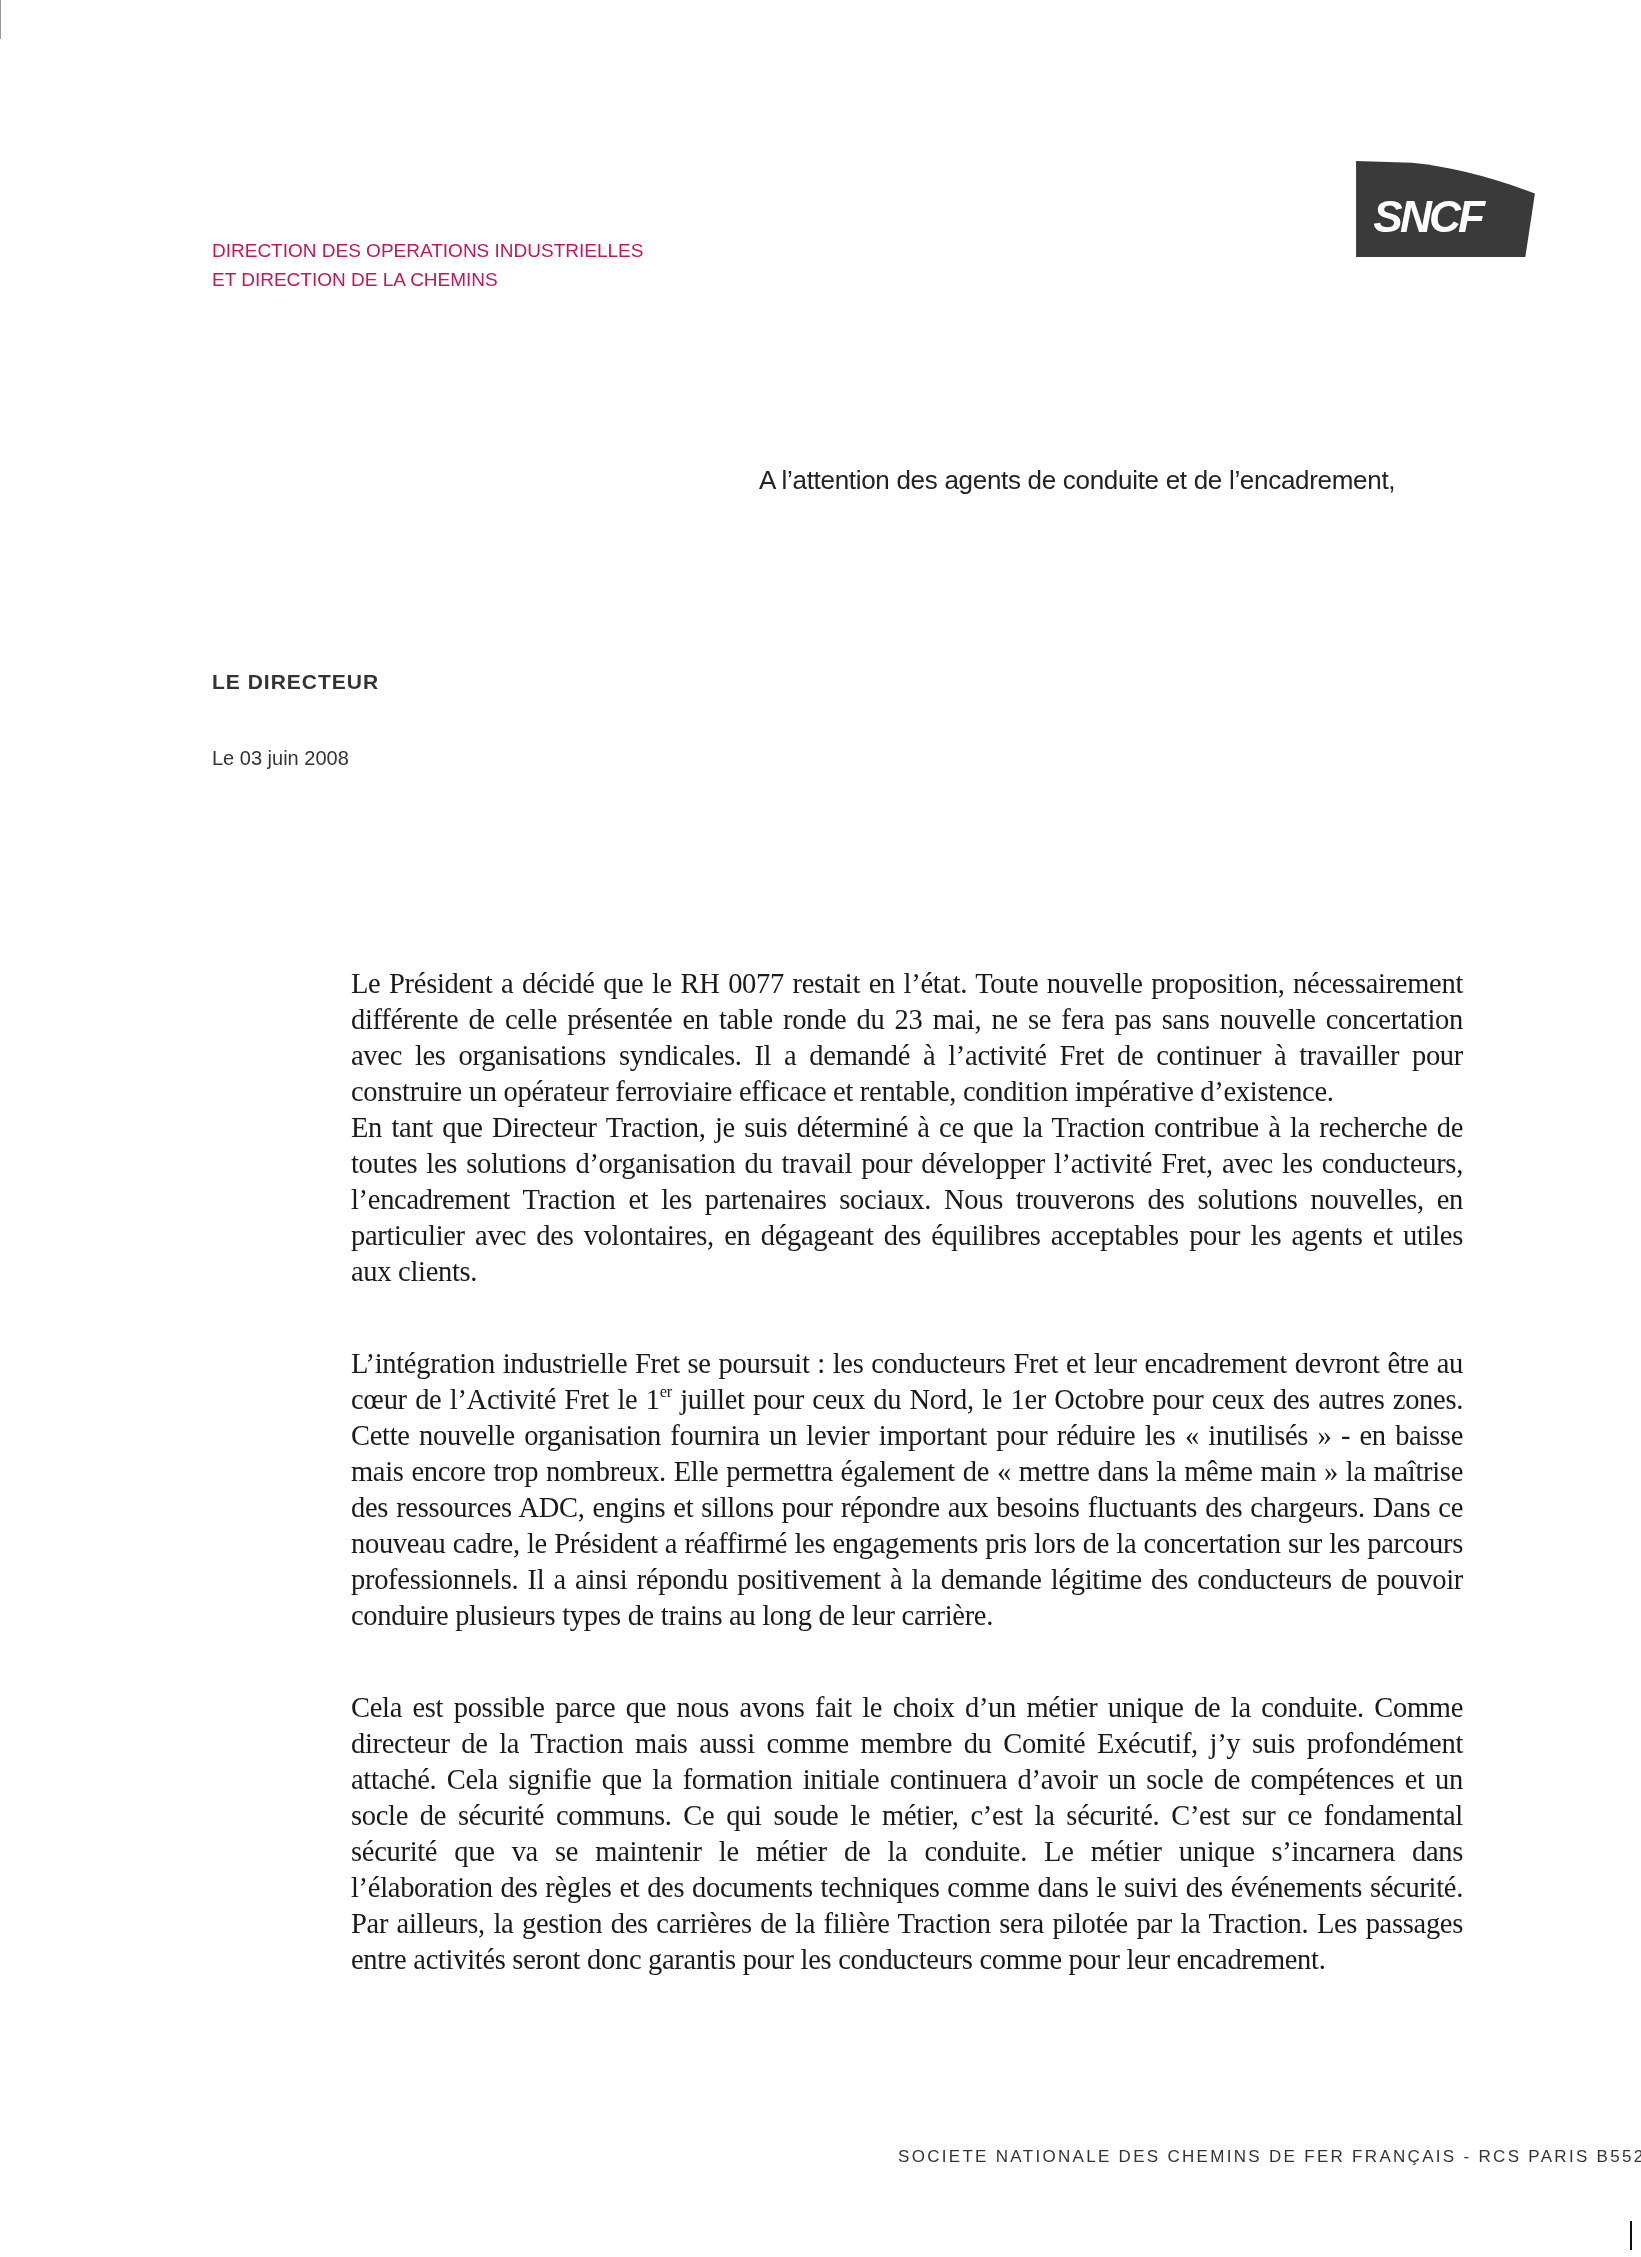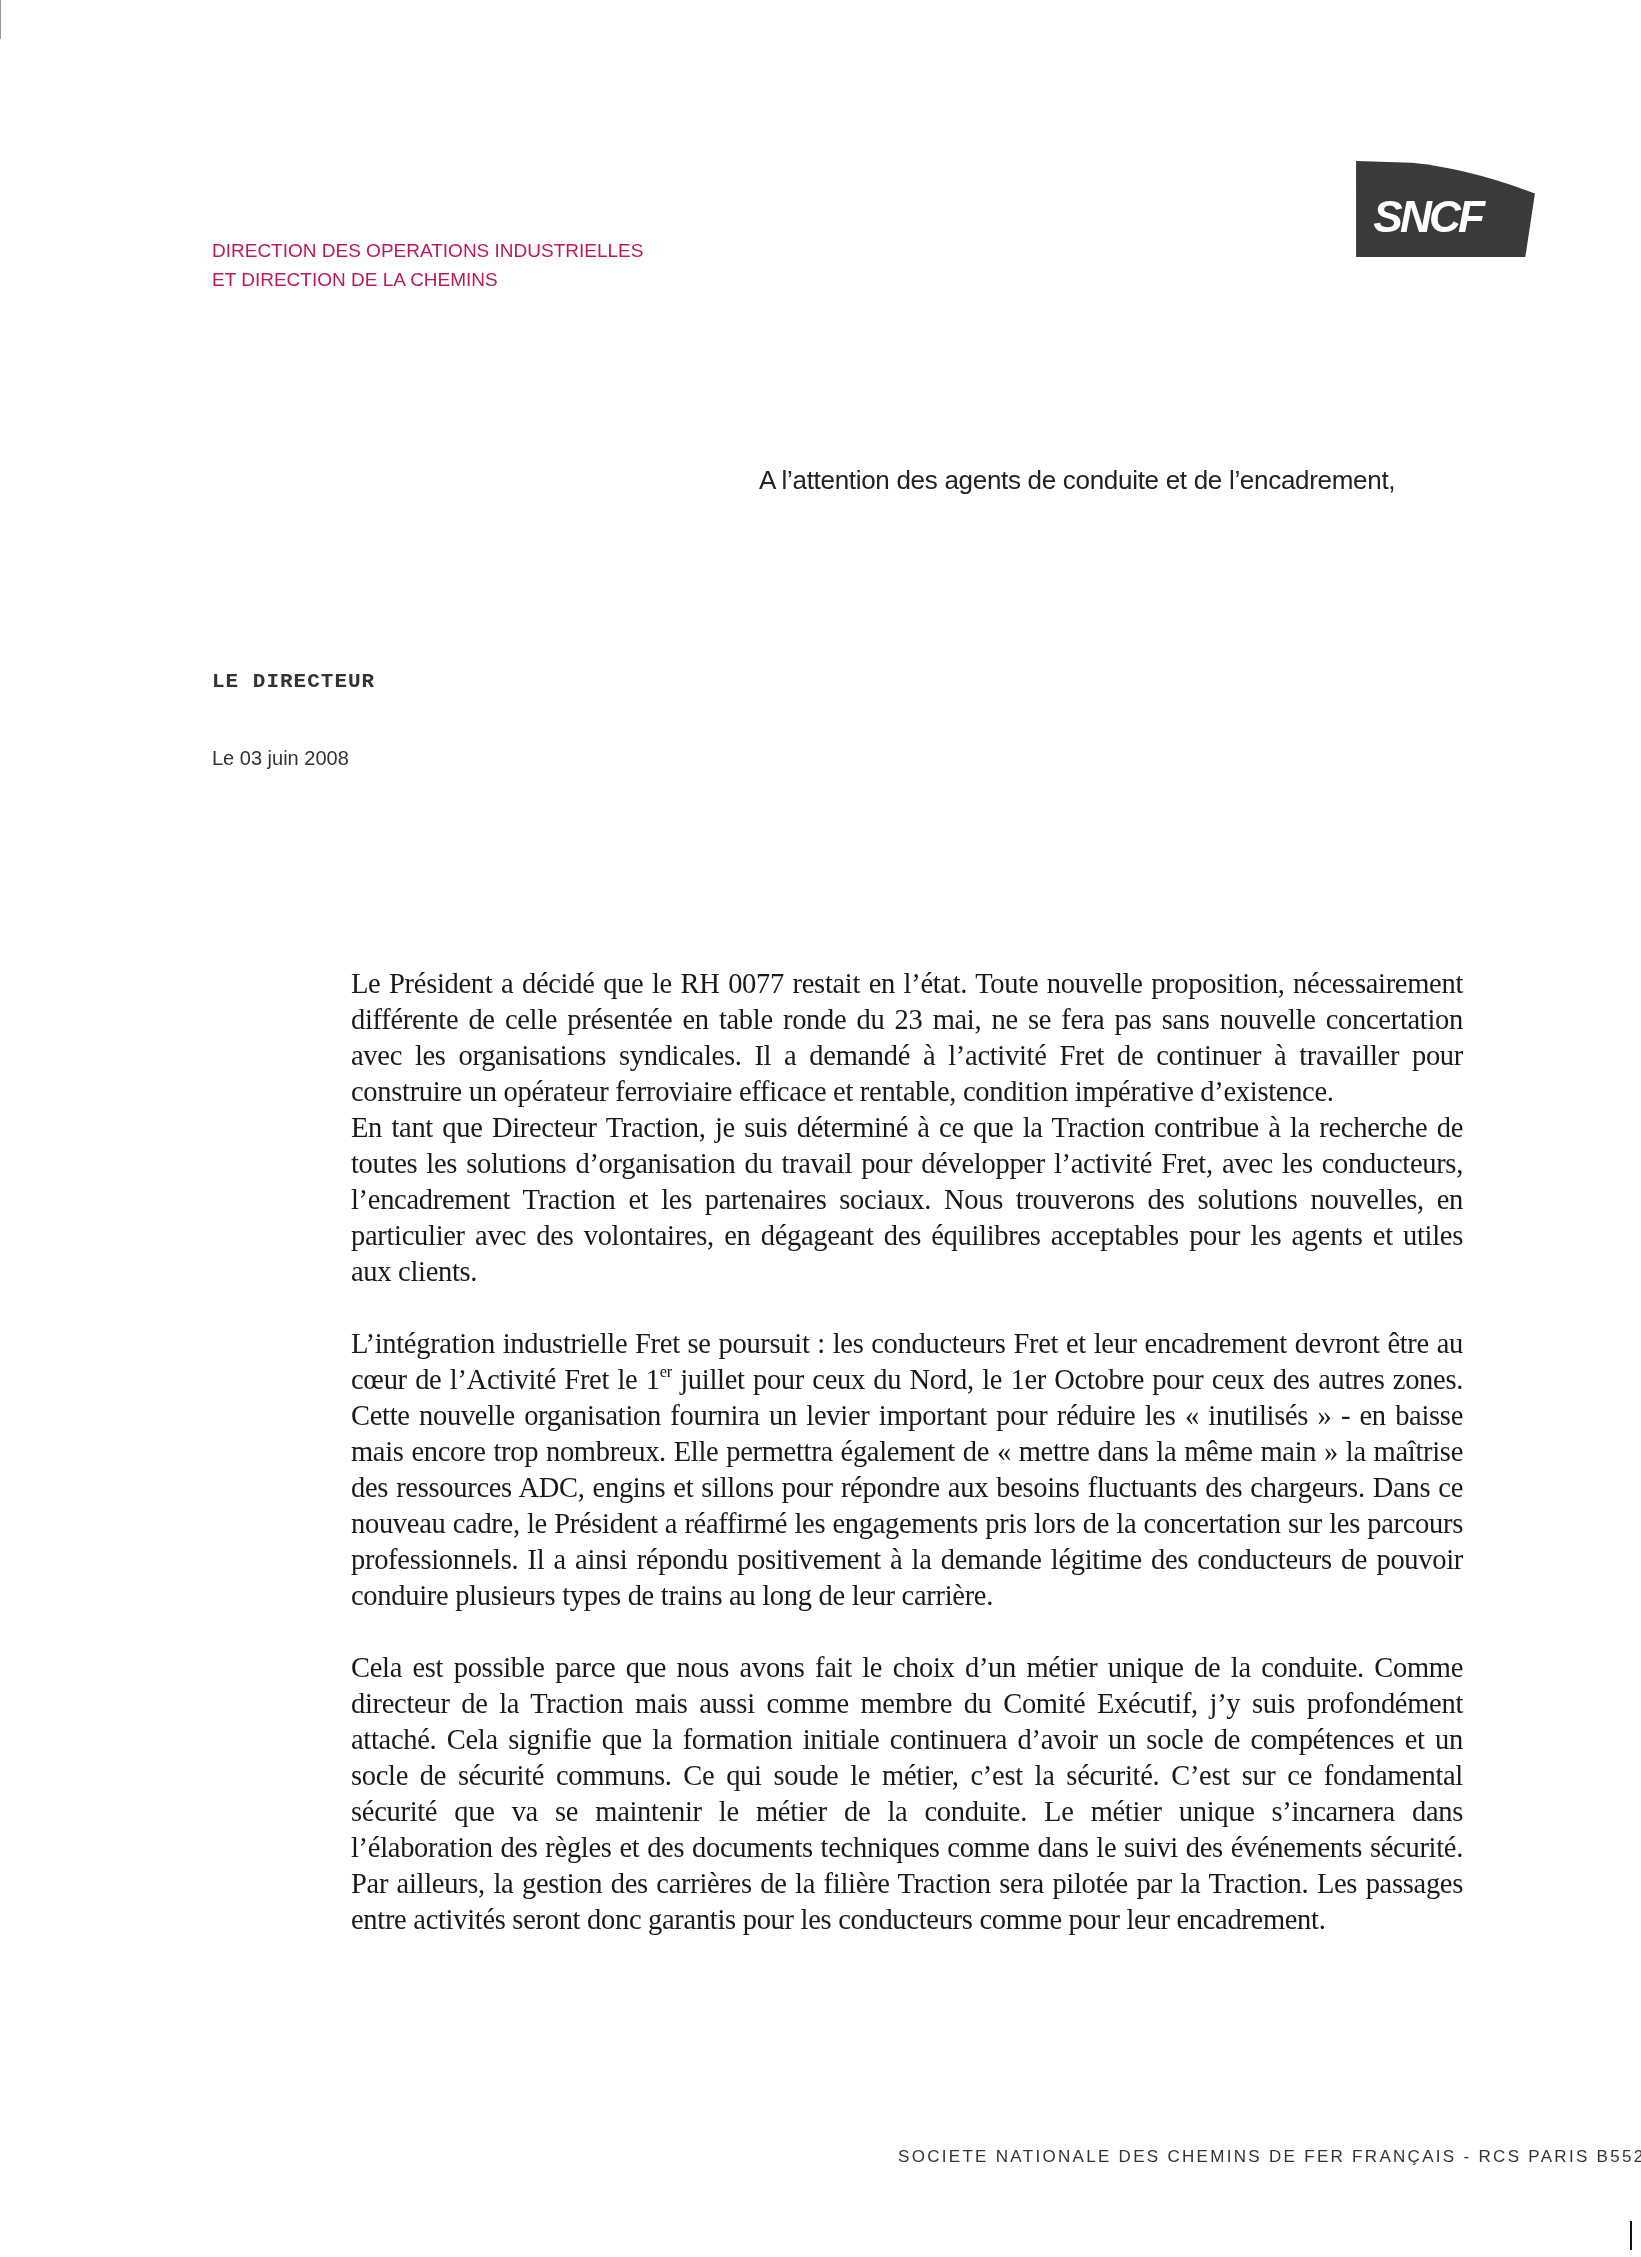--- a/index.html
+++ b/index.html
@@ -2,25 +2,25 @@
 <html><head>
   <meta charset="utf-8">
   <style>
     html, body { margin: 0; padding: 0; background: #ffffff; }
     body { width: 1641px; height: 2257px; position: relative; overflow: hidden; color: #1a1a1a; }
     .abs { position: absolute; }
     .dept { left: 212px; top: 236px; font-family: "Liberation Sans", sans-serif; font-size: 19px; line-height: 29px; color: #be185d; }
     .dept div { white-space: nowrap; }
     .logo { left: 1354px; top: 159px; width: 183px; height: 100px; }
     .attention { left: 759px; top: 465px; font-family: "Liberation Sans", sans-serif; font-size: 26px; color: #222; white-space: nowrap; letter-spacing: -0.3px; text-align: right; }
-    .director { left: 212px; top: 670px; font-family: Liberation Mono, monospace; font-weight: bold; font-size: 21px; letter-spacing: 1px; color: #333; }
+    .director { left: 212px; top: 670px; font-family: Liberation Sans, sans-serif; font-weight: bold; font-size: 21px; letter-spacing: 1px; color: #333; }
     .date { left: 212px; top: 703px; font-family: "Liberation Sans", sans-serif; font-size: 20px; color: #333; margin-top: 44px; }
     .body-text { left: 351px; top: 966px; width: 1112px; font-family: "Liberation Serif", serif; font-size: 28.5px; line-height: 36px; text-align: justify; color: #1a1a1a; letter-spacing: -0.3px; }
     .body-text p { margin: 0; }
-    .body-text p.gap { margin-top: 36px; }
+    .body-text p.gap { margin-top: 56px; }
     .body-text sup { font-size: 16.4px; line-height: 0; vertical-align: 11.6px; }
     .footer { left: 898px; top: 2147px; font-family: "Liberation Sans", sans-serif; font-size: 17px; letter-spacing: 2.3px; color: #333; white-space: nowrap; }
     .scan-mark { width: 1.9px; background: #111; }
   </style>
 </head>
 <body>
 
 <div class="abs dept">
   <div>DIRECTION DES OPERATIONS INDUSTRIELLES</div>
   <div>ET DIRECTION DE LA CHEMINS</div>

